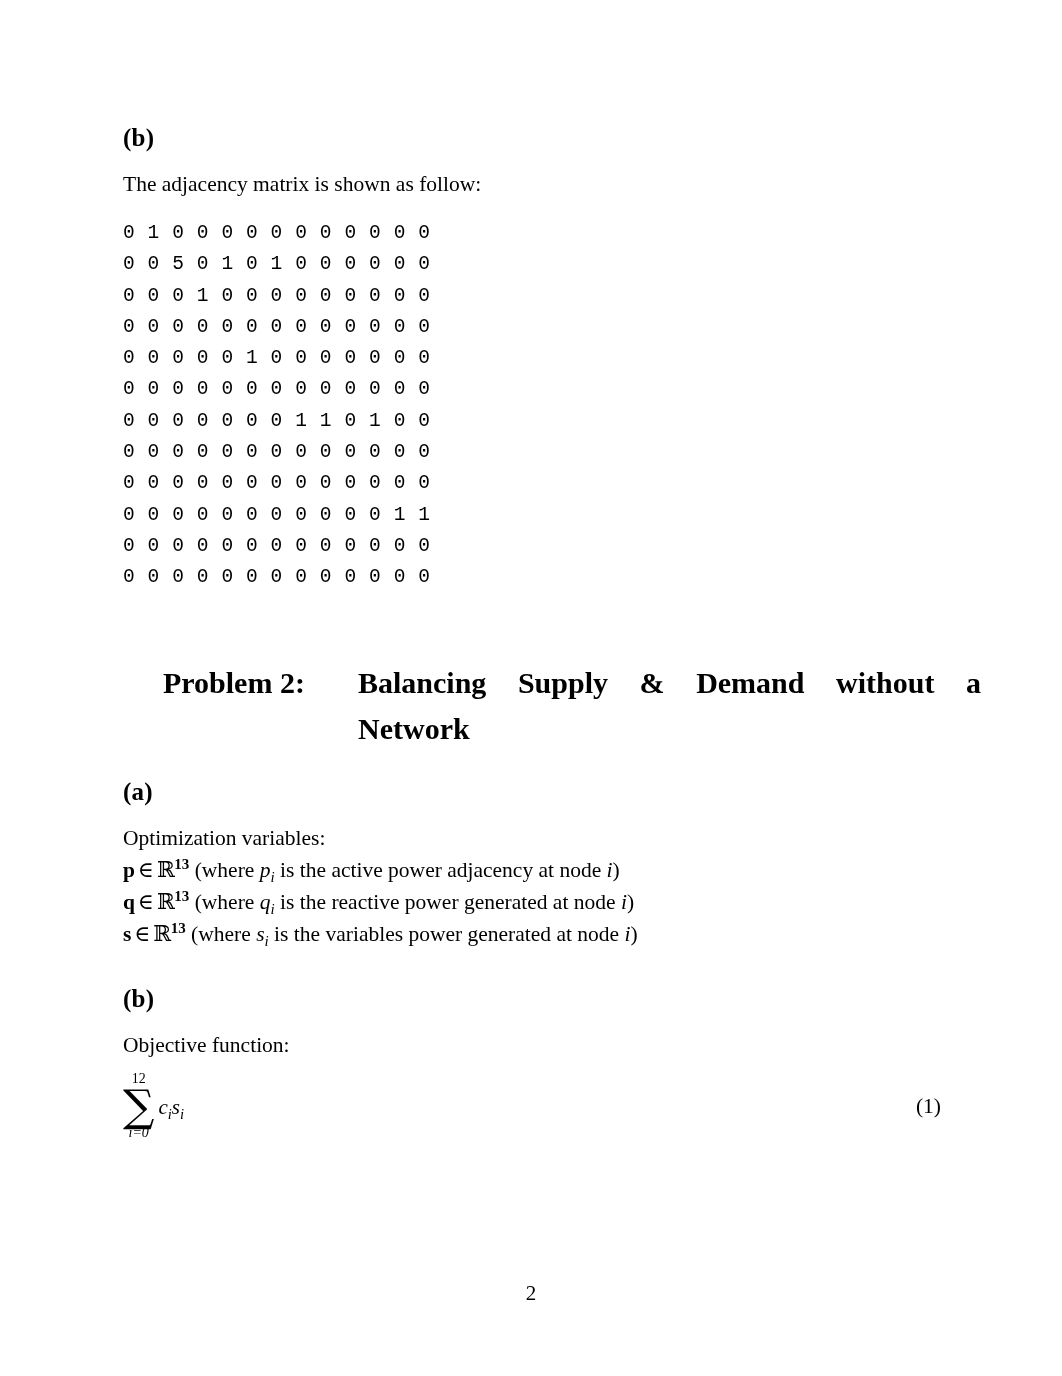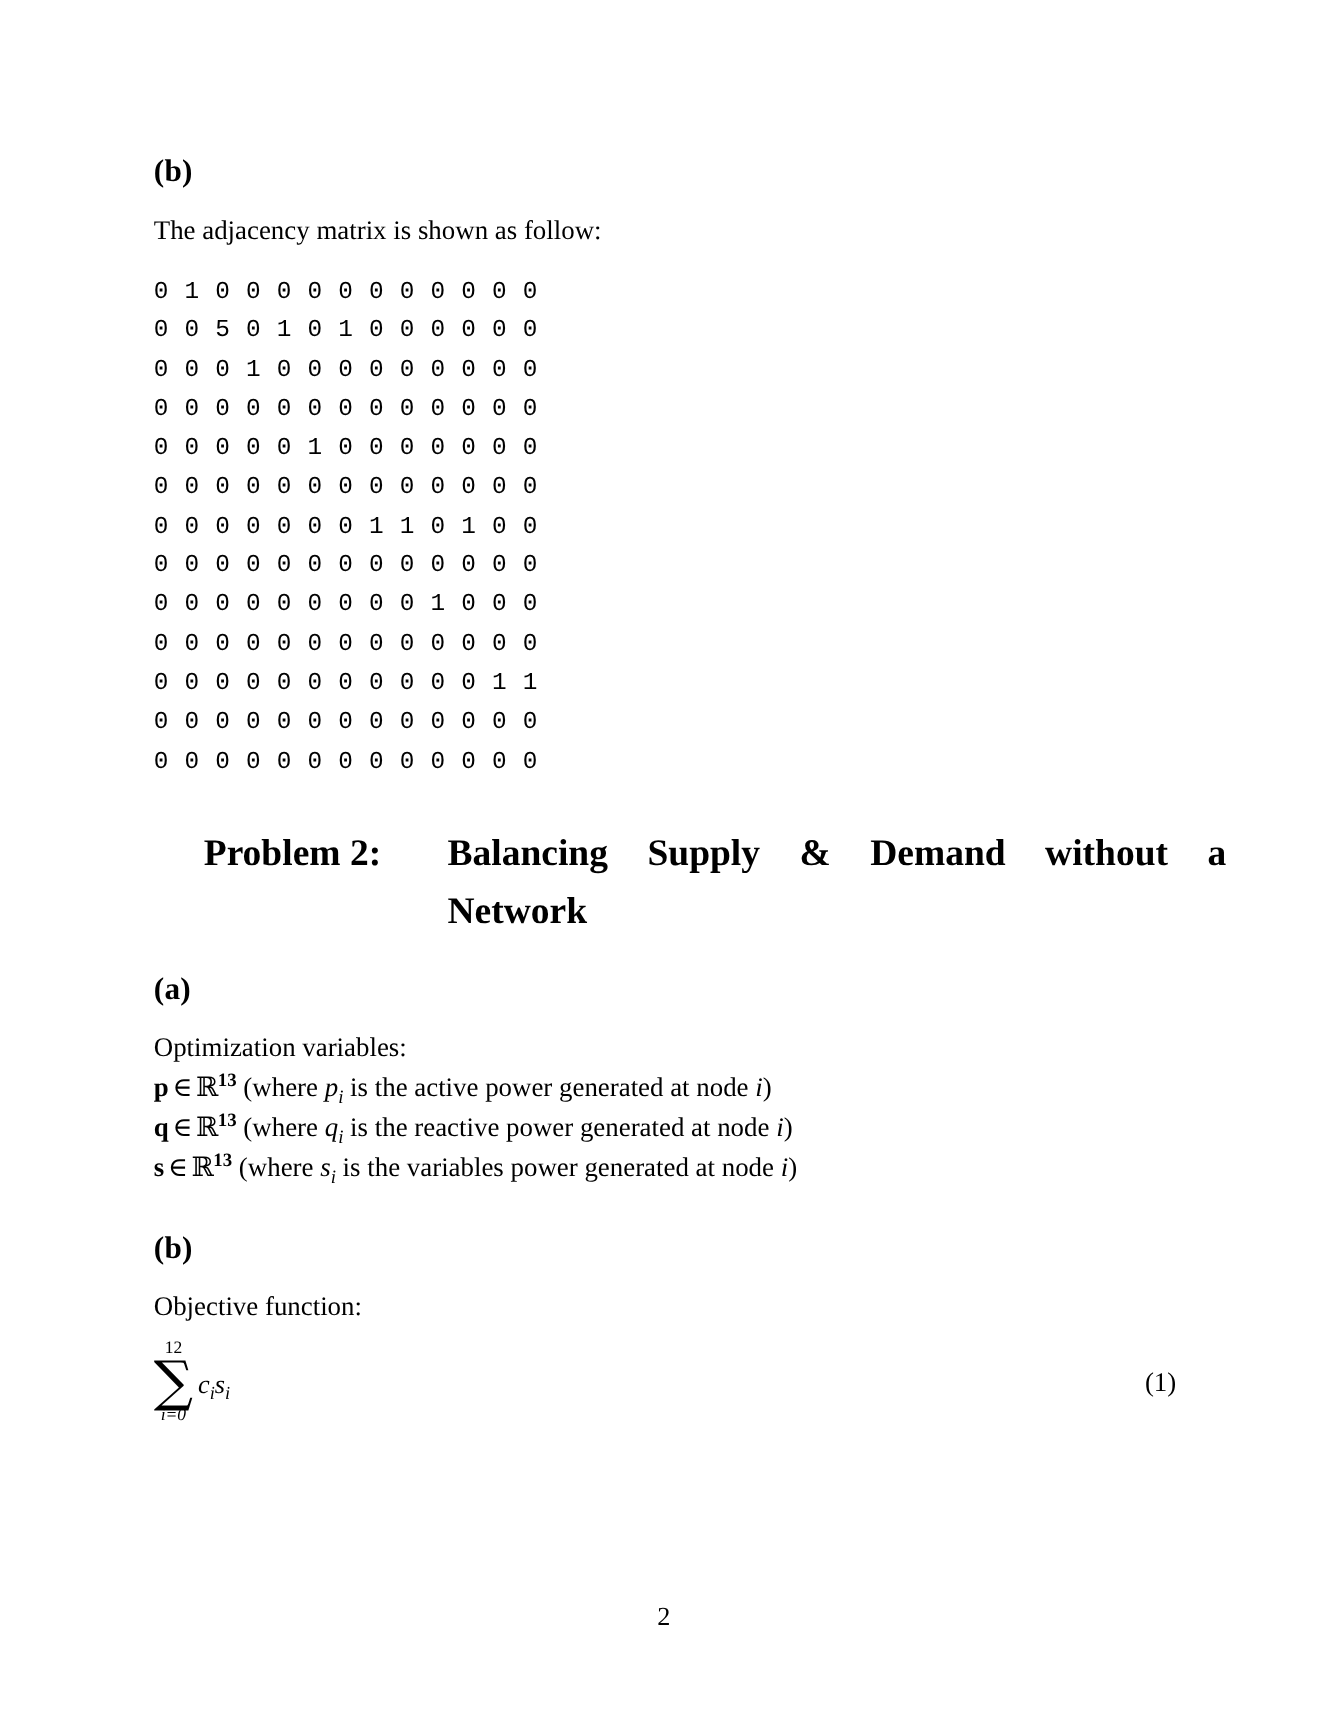--- a/index.html
+++ b/index.html
@@ -196,21 +196,20 @@
 
   <div class="matrix">
     <div class="matrix-row">0 1 0 0 0 0 0 0 0 0 0 0 0</div>
     <div class="matrix-row">0 0 5 0 1 0 1 0 0 0 0 0 0</div>
     <div class="matrix-row">0 0 0 1 0 0 0 0 0 0 0 0 0</div>
     <div class="matrix-row">0 0 0 0 0 0 0 0 0 0 0 0 0</div>
     <div class="matrix-row">0 0 0 0 0 1 0 0 0 0 0 0 0</div>
     <div class="matrix-row">0 0 0 0 0 0 0 0 0 0 0 0 0</div>
     <div class="matrix-row">0 0 0 0 0 0 0 1 1 0 1 0 0</div>
     <div class="matrix-row">0 0 0 0 0 0 0 0 0 0 0 0 0</div>
-    <div class="matrix-row">0 0 0 0 0 0 0 0 0 1 0 0 0</div>
     <div class="matrix-row">0 0 0 0 0 0 0 0 0 0 0 0 0</div>
     <div class="matrix-row">0 0 0 0 0 0 0 0 0 0 0 1 1</div>
     <div class="matrix-row">0 0 0 0 0 0 0 0 0 0 0 0 0</div>
     <div class="matrix-row">0 0 0 0 0 0 0 0 0 0 0 0 0</div>
   </div>
 
   <div class="problem-heading">
     <span class="ph-line">
       <span class="ph-tag">Problem 2:</span>
       <span class="ph-body">
@@ -228,21 +227,21 @@
   </div>
 
   <div class="sec-label" style="top:778px;">(a)</div>
 
   <div class="para" style="top:824px;">Optimization variables:</div>
 
   <div class="para" style="top:856px;">
     <span class="mvar">p</span><span class="opsym">∈</span><span class="bb">ℝ</span><span class="sup-b">13</span>
     <span>(where</span>
     <span class="it">p</span><span class="sub-i">i</span>
-    <span>is the active power generated at node</span>
+    <span>is the active power adjacency at node</span>
     <span class="it">i</span><span>)</span>
   </div>
 
   <div class="para" style="top:888px;">
     <span class="mvar">q</span><span class="opsym">∈</span><span class="bb">ℝ</span><span class="sup-b">13</span>
     <span>(where</span>
     <span class="it">q</span><span class="sub-i">i</span>
     <span>is the reactive power generated at node</span>
     <span class="it">i</span><span>)</span>
   </div>

